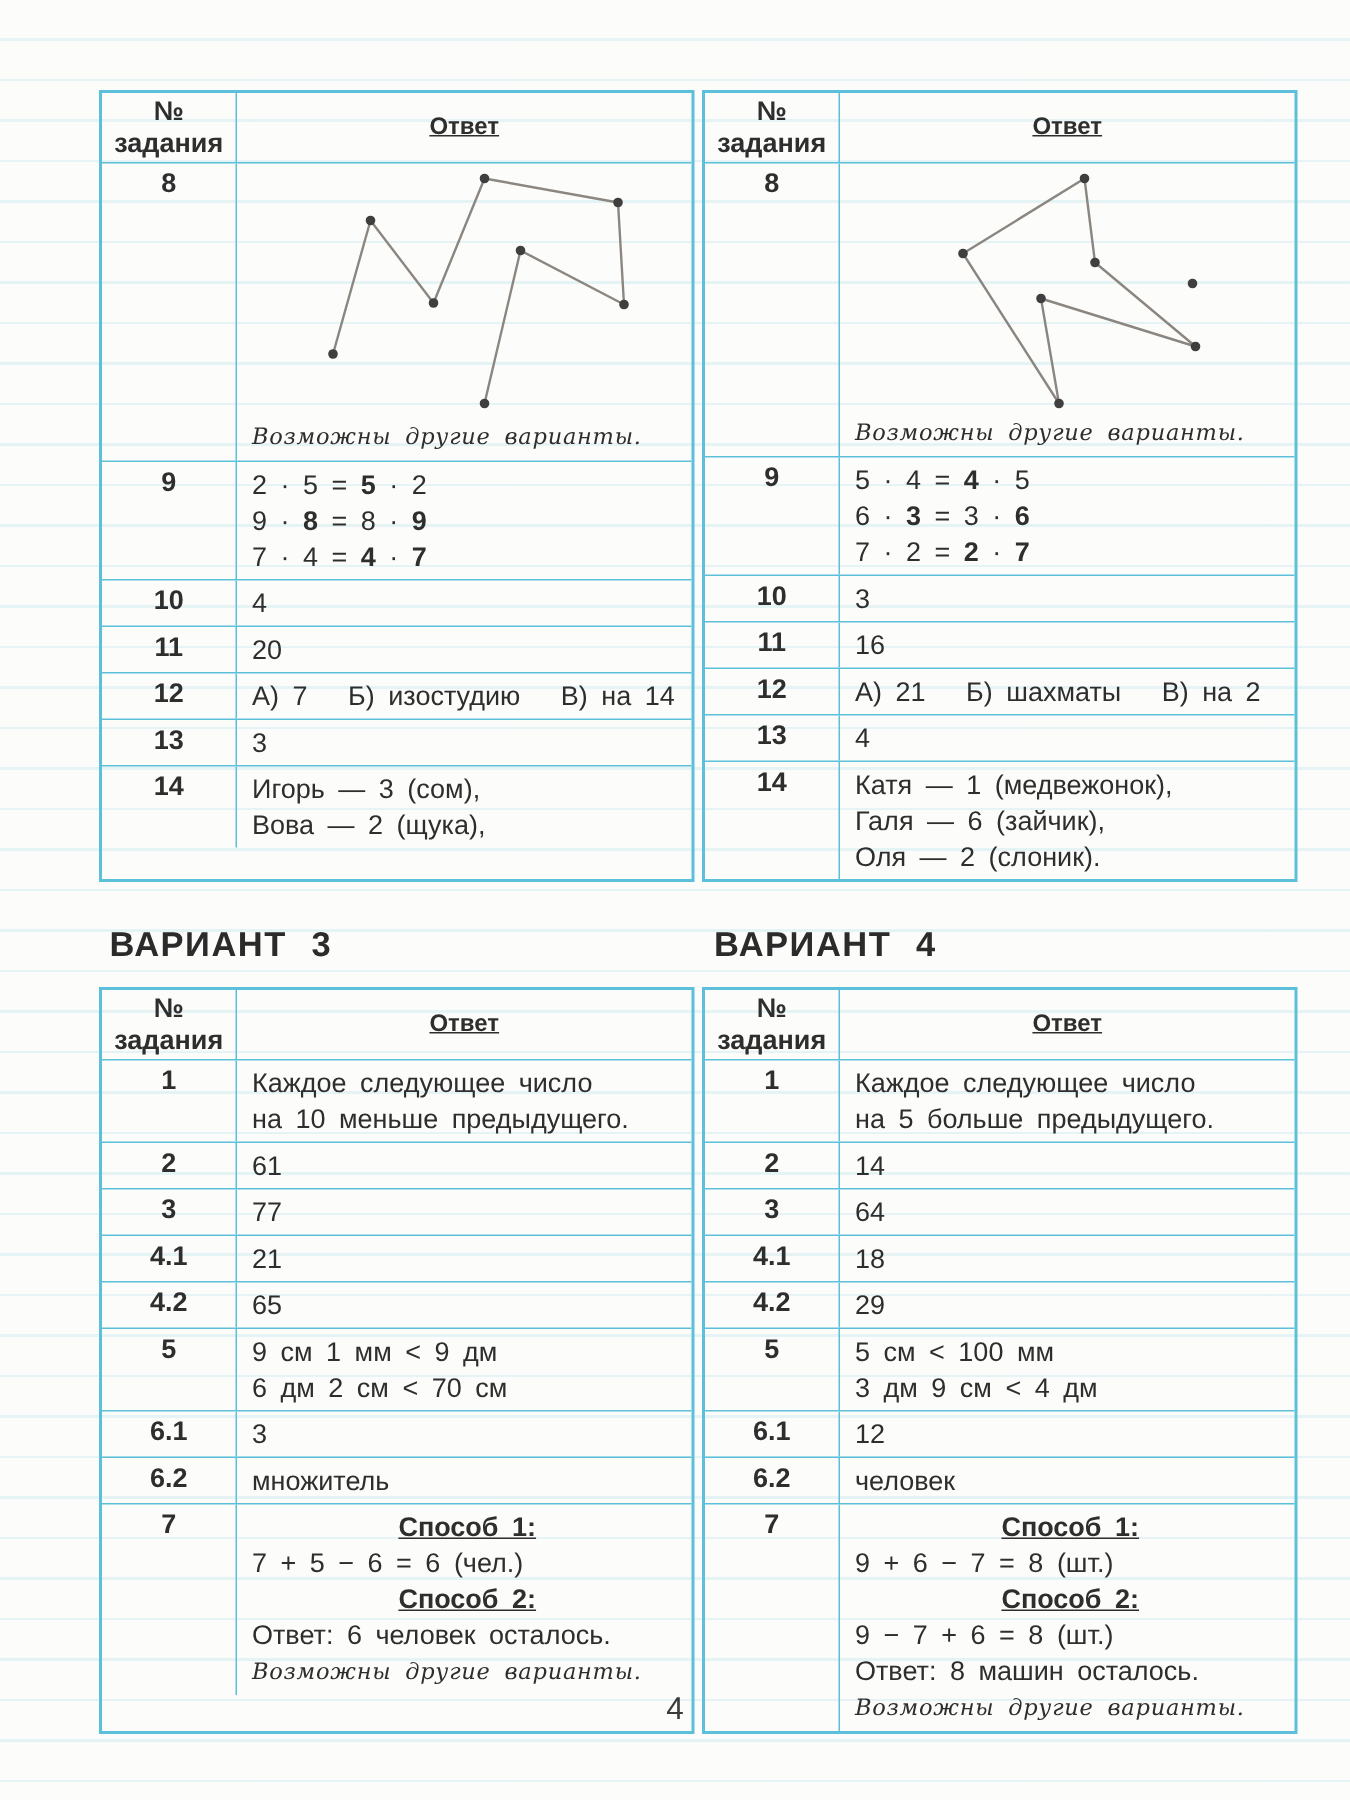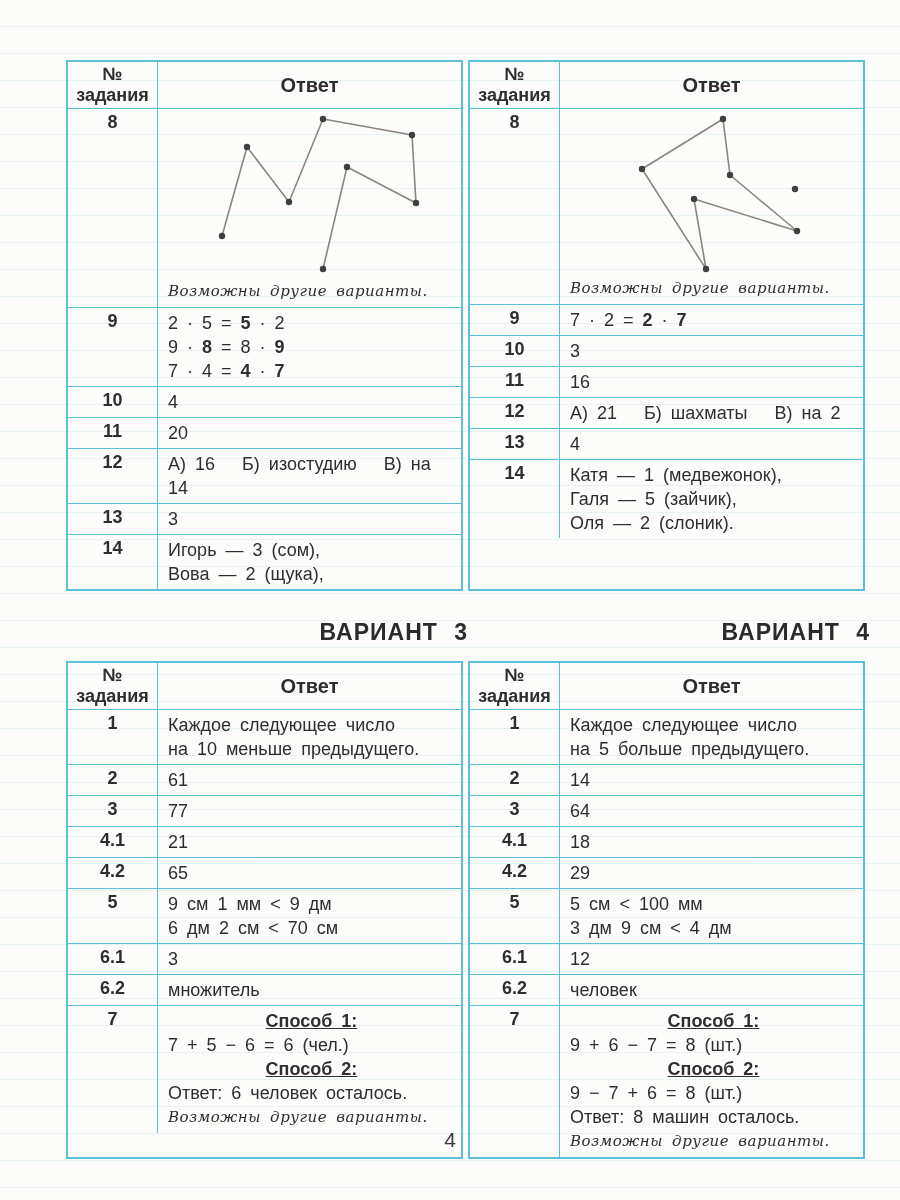--- a/index.html
+++ b/index.html
@@ -42,40 +42,40 @@
     padding:3px 6px 3px 10px;
     font-size:18px;
   }
   .trow.thead{min-height:46px;}
   .thead .num-cell{
     flex-direction:column;justify-content:center;align-items:center;
     padding-top:0;line-height:21px;font-size:18px;
   }
   .thead .ans-cell{
     display:flex;align-items:center;justify-content:center;
-    font-weight:bold;padding:0;font-size:20px;
+    font-weight:bold;padding:0;font-size:16px;text-decoration:underline;
   }
   .line{
     line-height:24px;
     white-space:pre-wrap;
     word-spacing:4px;
   }
   .line.method{font-weight:bold;text-decoration:underline;text-align:center;}
   .line.note{
     font-style:italic;
     font-family:"DejaVu Serif","Liberation Serif",serif;
     font-size:15px;
     letter-spacing:0.5px;
     line-height:25px;
   }
   .line b{font-weight:bold;}
   .fig-line{padding:2px 0 0 0;}
   .fig-line svg{display:block;}
   .variant-headings{
-    display:flex;padding-left:66px;margin-top:28px;text-align:right;
+    display:flex;padding-left:66px;margin-top:28px;
   }
   .variant-headings .vh{
     width:402px;flex:0 0 402px;
     margin:0;
     font-size:23px;font-weight:bold;
     letter-spacing:1px;word-spacing:9px;
     color:#2b2b2b;
   }
   .variant-headings .vh:first-child{padding-left:7px;}
   .variant-headings .vh:last-child{padding-left:8px;}
@@ -133,21 +133,21 @@
         </div>
         <div class="trow">
           <div class="num-cell">11</div>
           <div class="ans-cell">
             <div class="line">20</div>
           </div>
         </div>
         <div class="trow">
           <div class="num-cell">12</div>
           <div class="ans-cell">
-            <div class="line">А) 16   Б) изостудию   В) на 14</div>
+            <div class="line">А) 7   Б) изостудию   В) на 14</div>
           </div>
         </div>
         <div class="trow">
           <div class="num-cell">13</div>
           <div class="ans-cell">
             <div class="line">3</div>
           </div>
         </div>
         <div class="trow">
           <div class="num-cell">14</div>
@@ -179,20 +179,22 @@
                 <circle cx="160" cy="61" r="3.2" fill="#3f3f3f"></circle>
                 <circle cx="225" cy="75" r="3.2" fill="#3f3f3f"></circle>
               </svg>
             </div>
             <div class="line note">Возможны другие варианты.</div>
           </div>
         </div>
         <div class="trow">
           <div class="num-cell">9</div>
           <div class="ans-cell">
+            <div class="line">5 · 4 = <b>4</b> · 5</div>
+            <div class="line">6 · <b>3</b> = 3 · <b>6</b></div>
             <div class="line">7 · 2 = <b>2</b> · <b>7</b></div>
           </div>
         </div>
         <div class="trow">
           <div class="num-cell">10</div>
           <div class="ans-cell">
             <div class="line">3</div>
           </div>
         </div>
         <div class="trow">
@@ -210,21 +212,21 @@
         <div class="trow">
           <div class="num-cell">13</div>
           <div class="ans-cell">
             <div class="line">4</div>
           </div>
         </div>
         <div class="trow">
           <div class="num-cell">14</div>
           <div class="ans-cell">
             <div class="line">Катя — 1 (медвежонок),</div>
-            <div class="line">Галя — 5 (зайчик),</div>
+            <div class="line">Галя — 6 (зайчик),</div>
             <div class="line">Оля — 2 (слоник).</div>
           </div>
         </div>
       </div>
     </div>
 
   <div class="variant-headings">
     <div class="vh">ВАРИАНТ 3</div>
     <div class="vh">ВАРИАНТ 4</div>
   </div>

